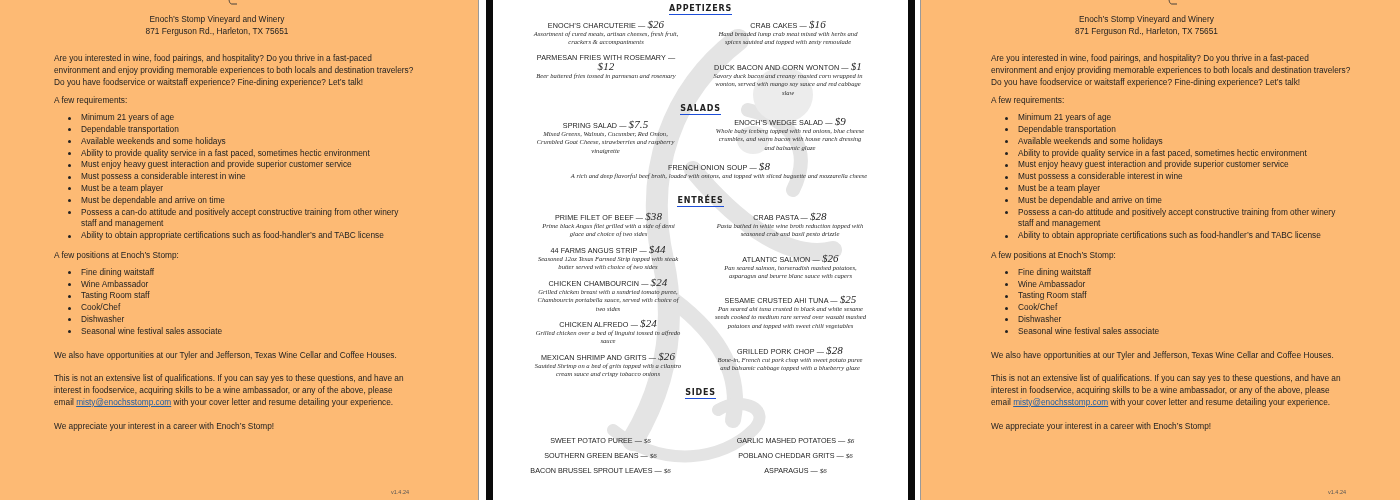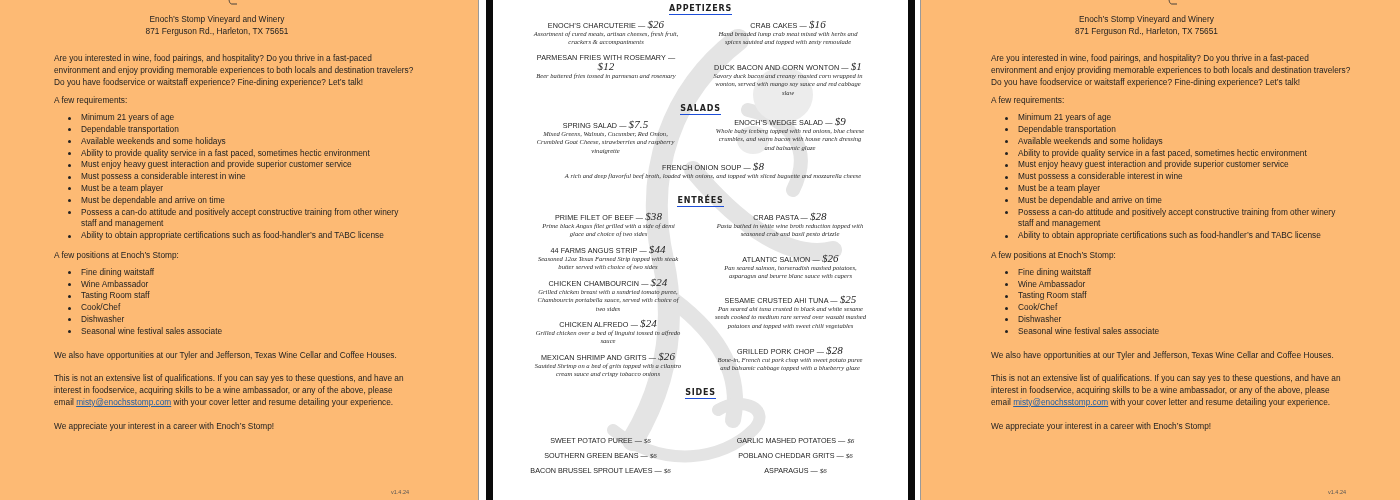--- a/index.html
+++ b/index.html
@@ -159,21 +159,21 @@
 
   <div class="section-title" style="top:104px;"><span>SALADS</span></div>
   <div class="dish" style="left:40px;top:120px;width:145px;">
     <div class="name"><span>SPRING SALAD —</span> <span class="price">$7.5</span></div>
     <div class="desc">Mixed Greens, Walnuts, Cucumber, Red Onion, Crumbled Goat Cheese, strawberries and raspberry vinaigrette</div>
   </div>
   <div class="dish" style="left:222px;top:117px;width:150px;">
     <div class="name"><span>ENOCH’S WEDGE SALAD —</span> <span class="price">$9</span></div>
     <div class="desc">Whole baby iceberg topped with red onions, blue cheese crumbles, and warm bacon with house ranch dressing and balsamic glaze</div>
   </div>
-  <div class="dish" style="left:55px;top:162px;width:330px;">
+  <div class="dish" style="left:61px;top:162px;width:330px;">
     <div class="name"><span>FRENCH ONION SOUP —</span> <span class="price">$8</span></div>
     <div class="desc">A rich and deep flavorful beef broth, loaded with onions, and topped with sliced baguette and mozzarella cheese</div>
   </div>
 
   <div class="section-title" style="top:196px;"><span>ENTRÉES</span></div>
   <div class="dish" style="left:43px;top:212px;width:145px;">
     <div class="name"><span>PRIME FILET OF BEEF —</span> <span class="price">$38</span></div>
     <div class="desc">Prime black Angus filet grilled with a side of demi glace and choice of two sides</div>
   </div>
   <div class="dish" style="left:222px;top:212px;width:150px;">

